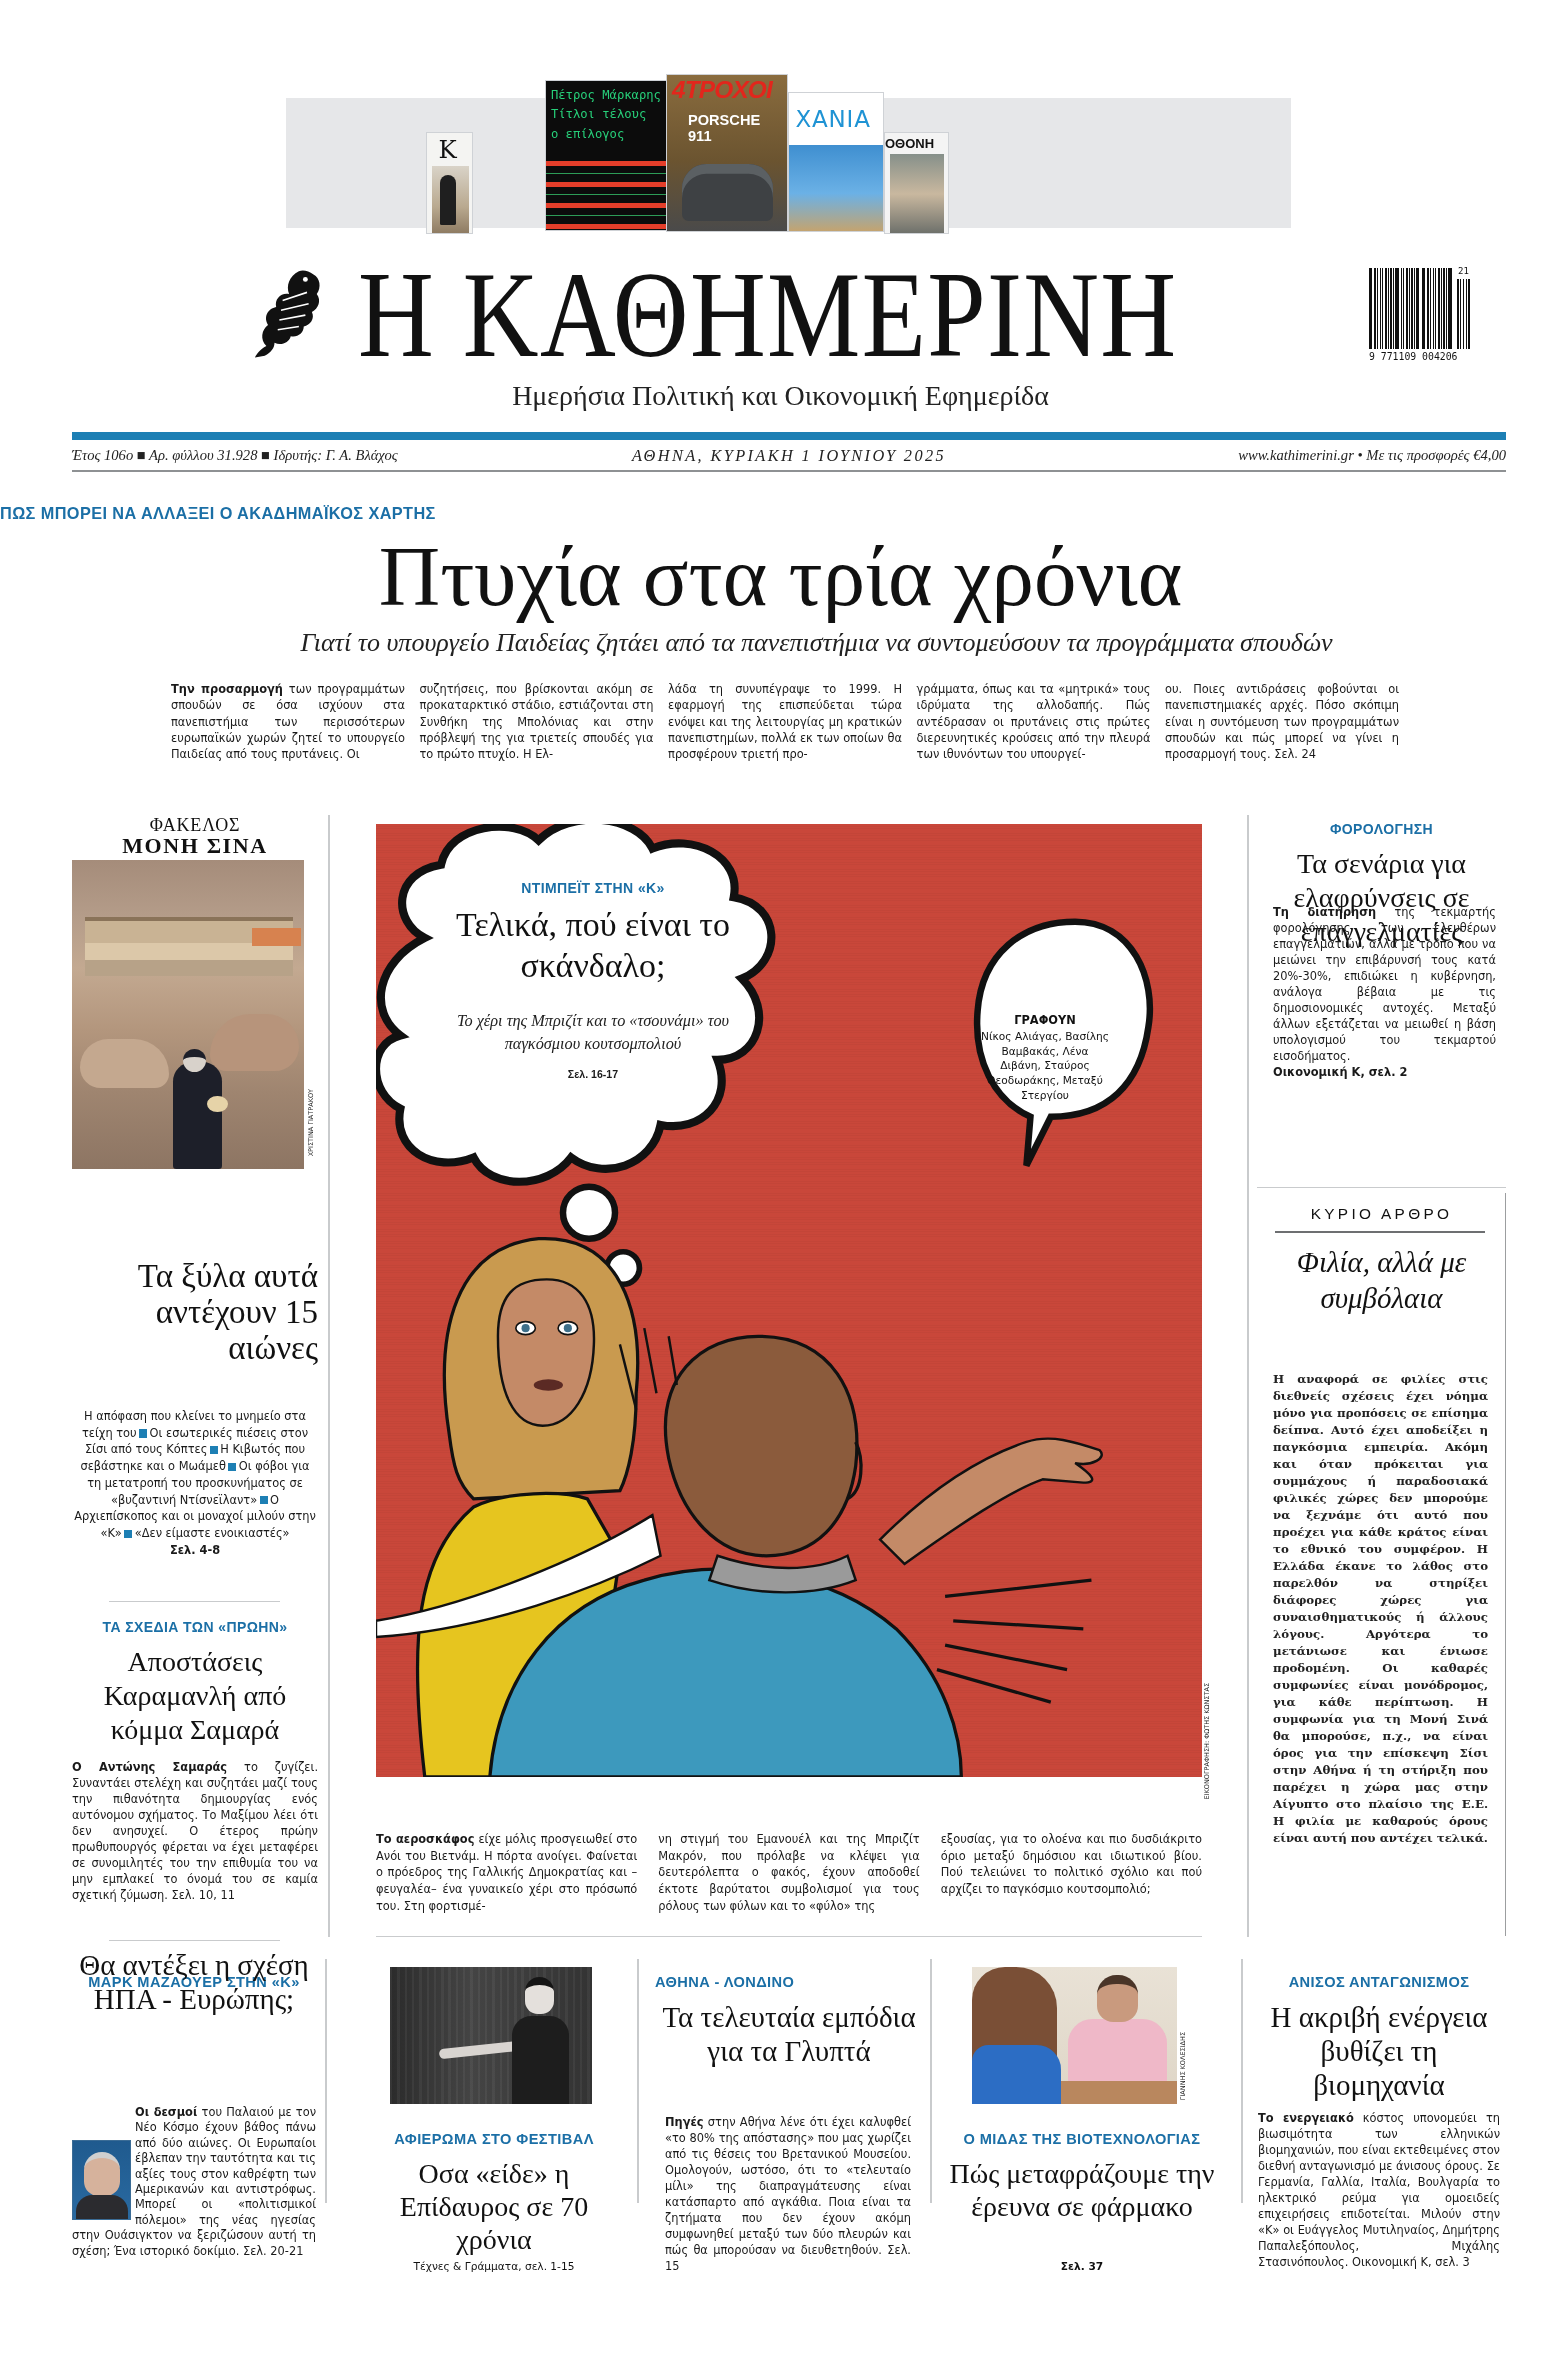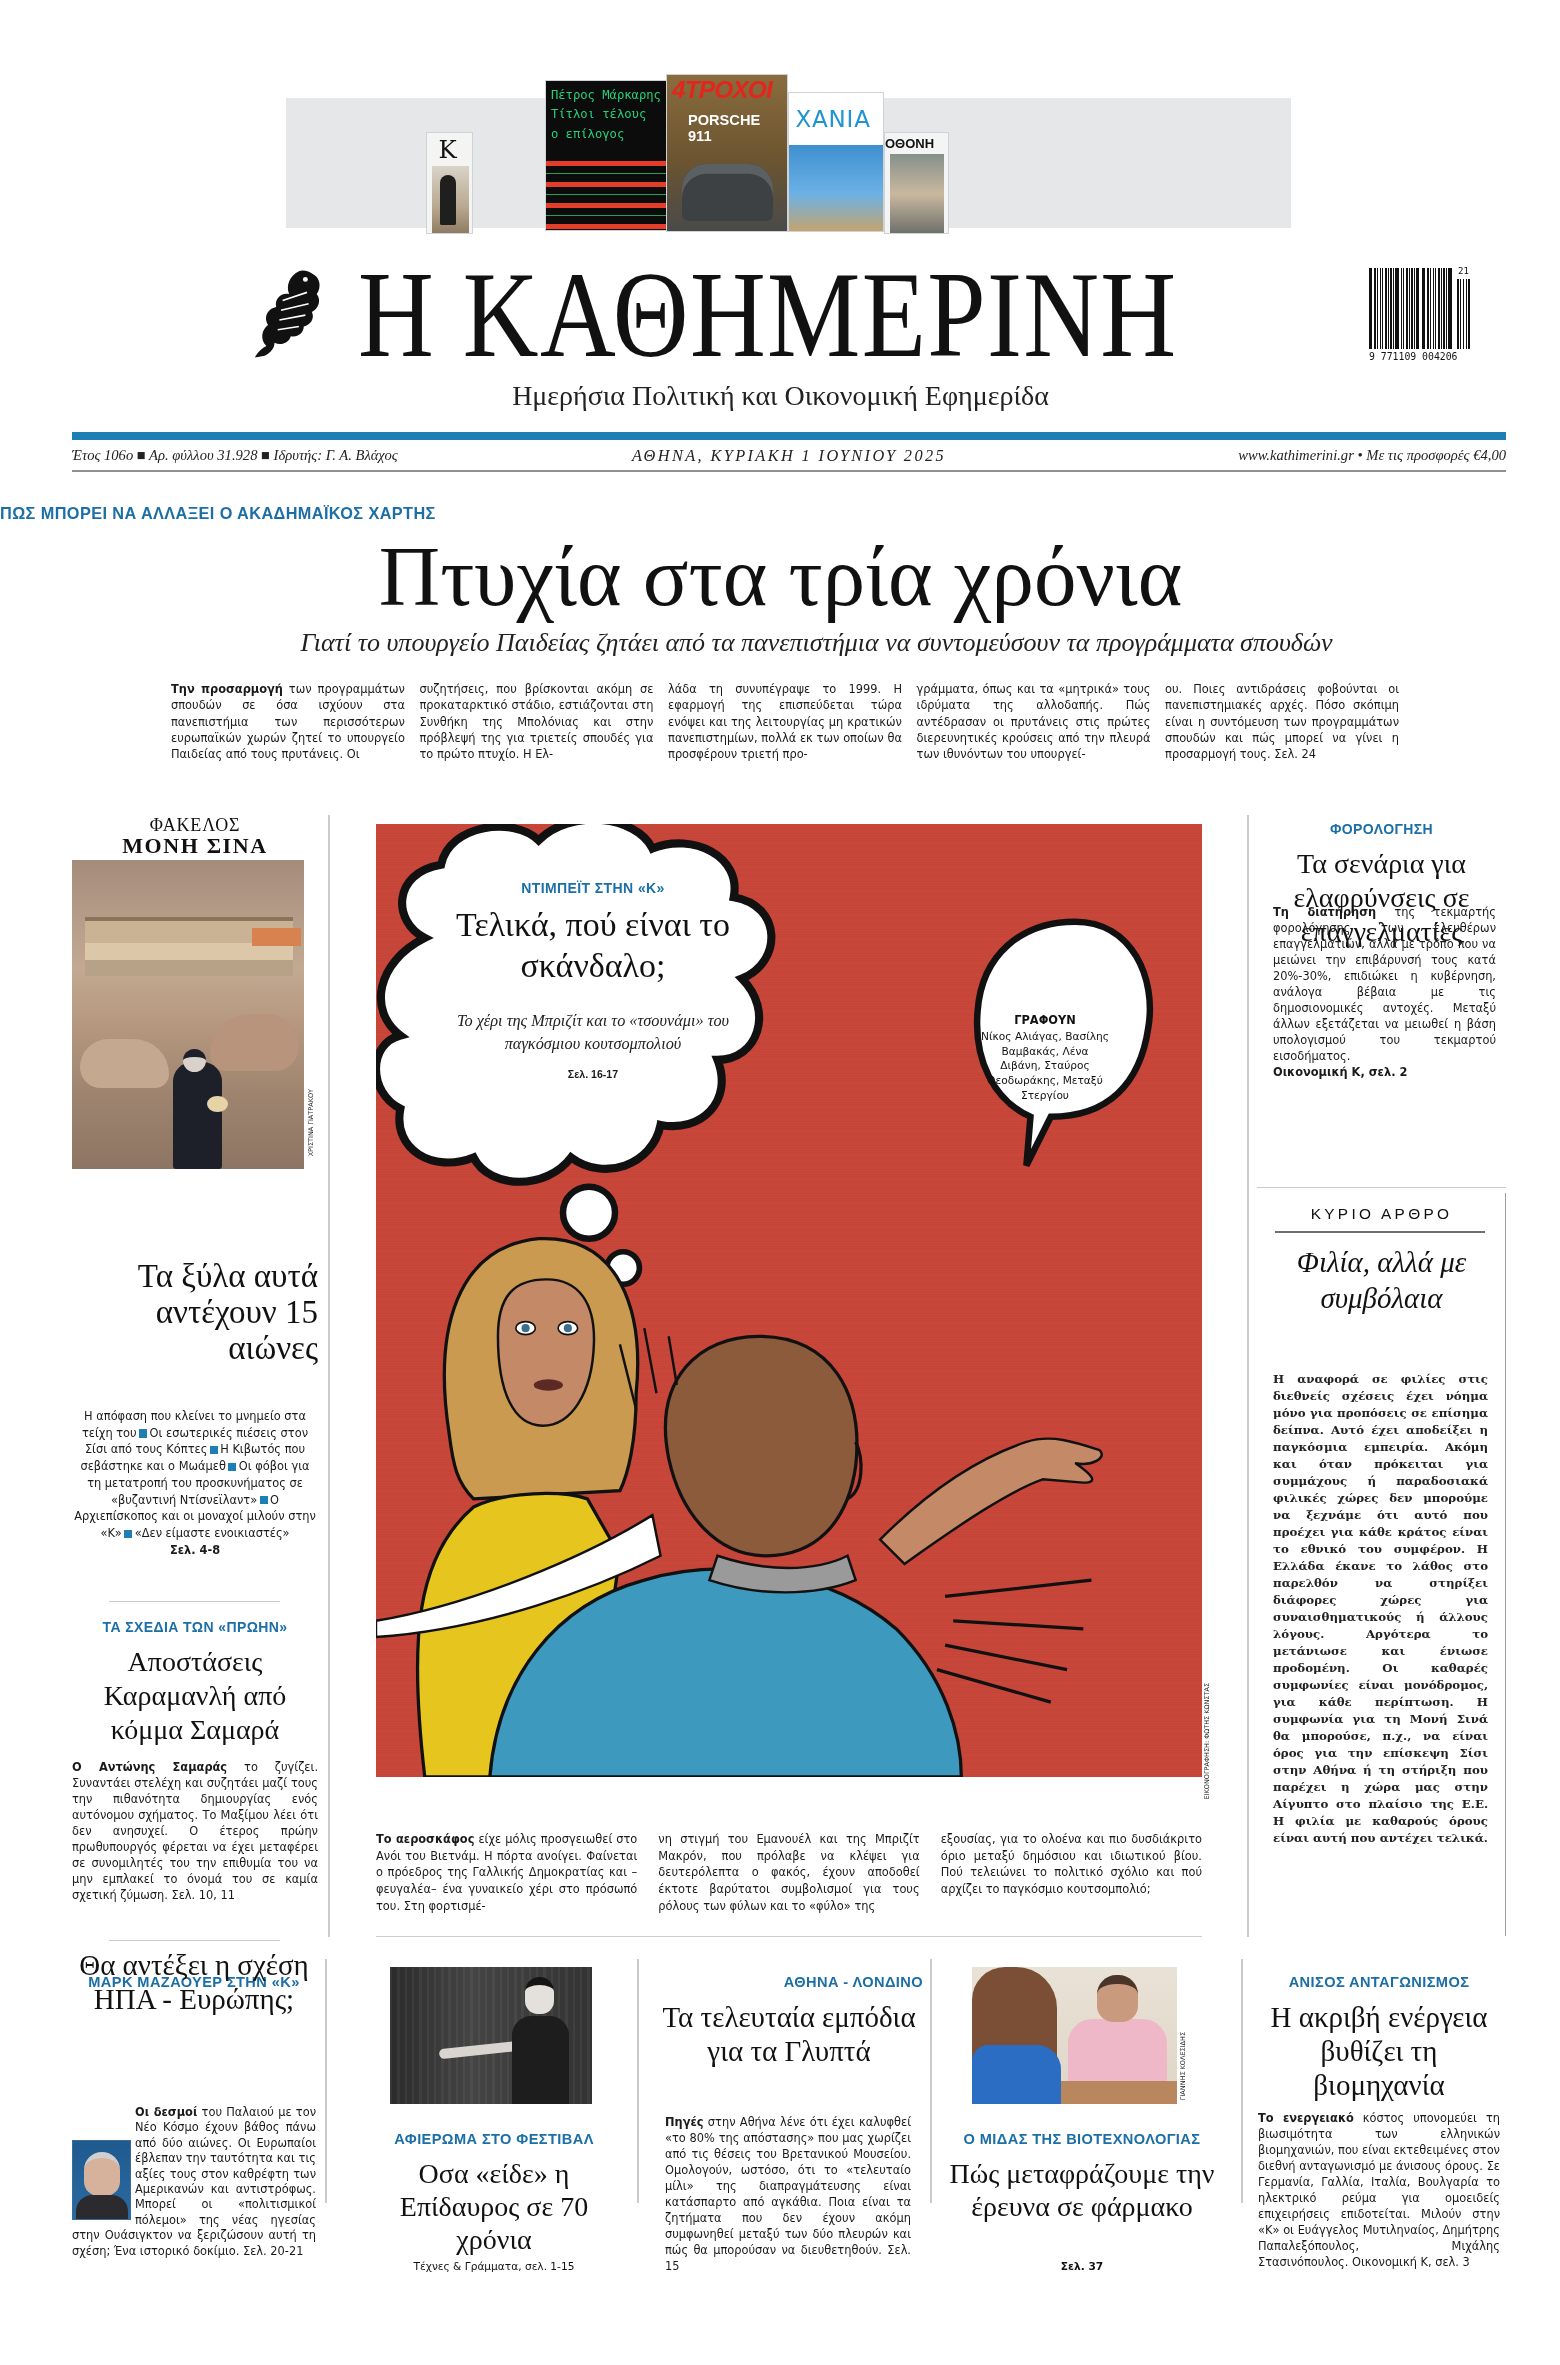--- a/index.html
+++ b/index.html
@@ -132,21 +132,21 @@
 
   .b2-photo { left: 390px; top: 1967px; width: 202px; height: 137px; background: linear-gradient(90deg,#2b2b2b 0%,#444 40%,#333 100%); overflow:hidden; }
   .b2-photo .curtain { position:absolute; inset:0; background: repeating-linear-gradient(90deg, rgba(255,255,255,0.05) 0 2.4px, transparent 2.4px 7.3px); }
   .b2-photo .dancer-head { position:absolute; left:135px; top:9.8px; width:29px; height:37px; background:#e4e0dc; border-radius:14.6px 14.6px 13px 13px; border-top: 8.1px solid #151515; }
   .b2-photo .dancer-body { position:absolute; left:122px; top:49px; width:57px; height:89px; background:#1d1d1d; border-radius: 19.5px 19.5px 0 0; }
   .b2-photo .dancer-arm { position:absolute; left:49px; top:78px; width:81px; height:9.8px; background:#d8d4d0; border-radius:4.9px; transform: rotate(-6deg); }
   .b2-kicker { left: 376px; top: 2131px; width: 236px; text-align:center; font-size: 14.6px; }
   .b2-title { left: 376px; top: 2157px; width: 236px; font-size: 28px; line-height: 33px; }
   .b2-page { left: 376px; top: 2260px; width: 236px; text-align:center; font-family:"DejaVu Sans",sans-serif; font-size: 10.6px; color:#111; }
 
-  .b3-kicker { left: 655px; top: 1974px; width: 268px; text-align:right; font-size: 14.6px; }
+  .b3-kicker { left: 655px; top: 1974px; width: 268px; text-align:left; font-size: 14.6px; }
   .b3-title { left: 655px; top: 2000px; width: 268px; font-size: 29px; line-height: 34px; }
   .b3-body { left: 665px; top: 2114px; width: 246px; font-size: 11.4px; line-height: 16px; }
 
   .b4-photo { left: 972px; top: 1967px; width: 205px; height: 137px; background: linear-gradient(180deg,#e9e2d6 0%,#ded5c6 100%); overflow:hidden; }
   .b4-photo .woman-hair { position:absolute; left:0; top:0; width:85px; height:137px; background:#7a4f36; border-radius: 33px 41px 0 0; }
   .b4-photo .woman-top { position:absolute; left:0; top:78px; width:89px; height:59px; background:#2c6dc4; border-radius: 16.3px 24.4px 0 0; }
   .b4-photo .man-head { position:absolute; left:125px; top:8.1px; width:41px; height:47px; background:#c99a7e; border-radius: 19.5px 19.5px 16.3px 16.3px; border-top: 9.8px solid #4a3528; }
   .b4-photo .man-shirt { position:absolute; left:96px; top:52px; width:99px; height:70px; background:#efb8c8; border-radius: 24.4px 24.4px 0 0; }
   .b4-photo .table { position:absolute; left:85px; top:114px; width:120px; height:23px; background:#b9875e; }
   .b4-credit { left: 1179px; top: 2032px; font-size: 6.5px; color:#222; writing-mode: vertical-rl; transform: rotate(180deg); font-family:"DejaVu Sans",sans-serif; }

